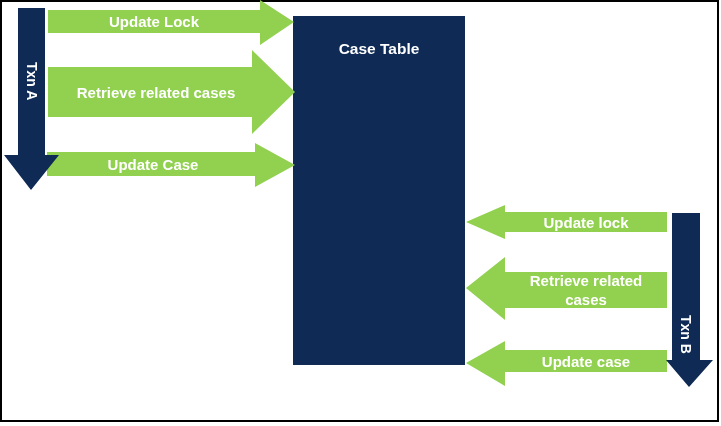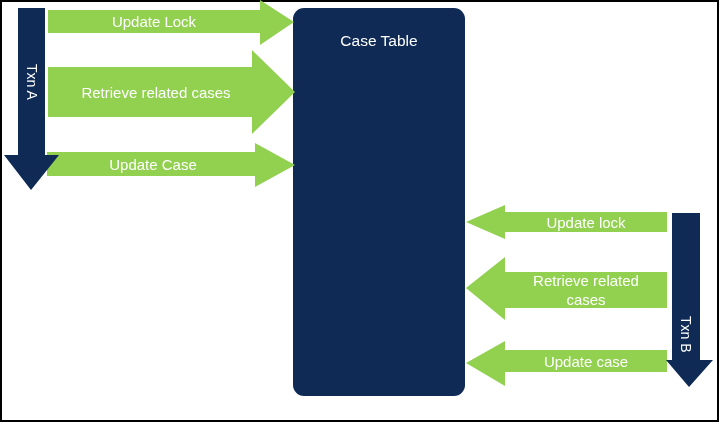--- a/index.html
+++ b/index.html
@@ -7,24 +7,24 @@
     position:relative; width:721px; height:426px; background:#ffffff;
     font-family:"Liberation Sans", sans-serif; overflow:hidden;
   }
   .frame {
     position:absolute; left:0; top:0; width:715px; height:418px;
     border:2px solid #000; background:transparent; pointer-events:none;
   }
   .shape { position:absolute; }
   .navy { background:#0e2a55; }
   .green { background:#92d050; }
-  .lbl { color:#ffffff; }
+  .lbl { color:#ffffff;font-weight:bold; }
 
   
-  #case-table { left:293px; top:8px; width:172px; height:388px; z-index:1;border-radius:11px; }
+  #case-table { left:293px; top:16px; width:172px; height:349px; z-index:1; }
   #case-table .lbl {
     display:block; padding-top:24px; text-align:center; font-size:15.5px;
   }
 
   
   .arrow { z-index:2; }
   .arrow .lbl {
     position:absolute; display:flex; align-items:center; justify-content:center;
     font-size:15px; text-align:center; line-height:19px;
   }

